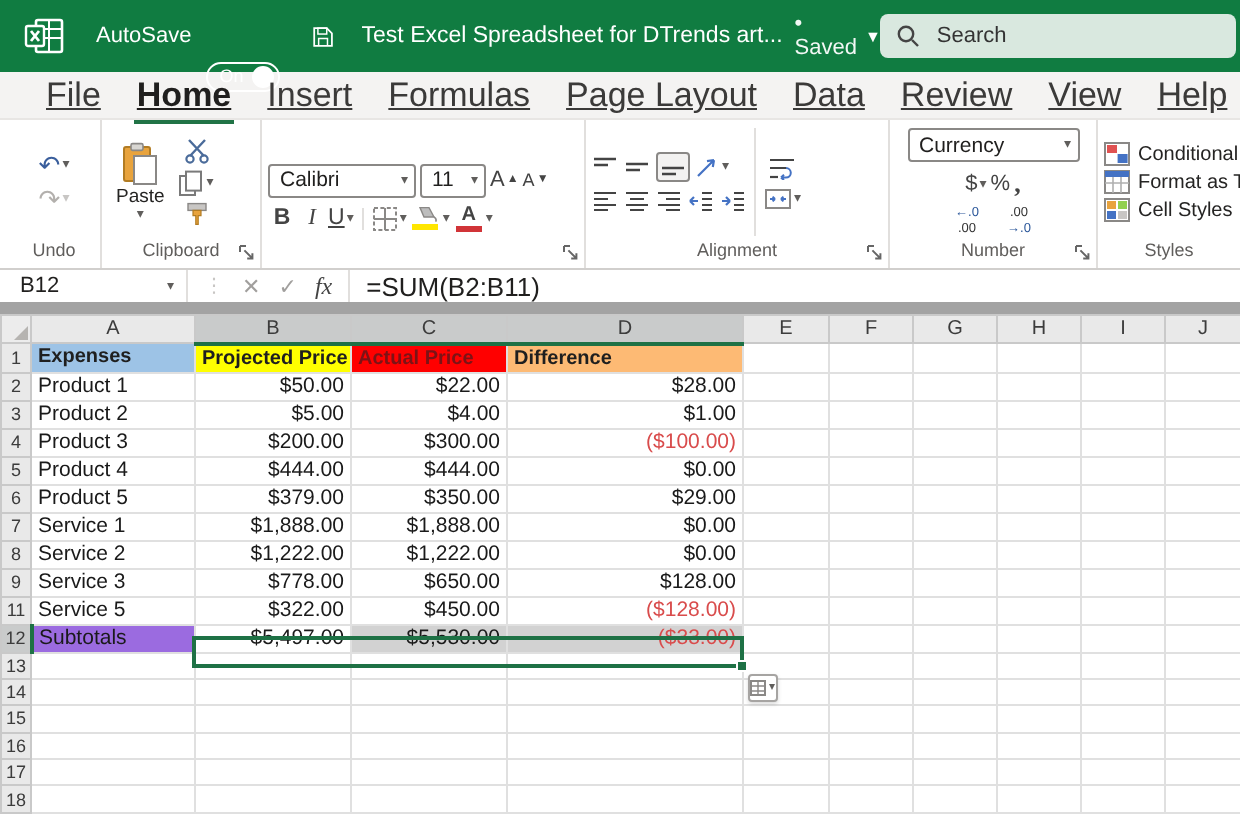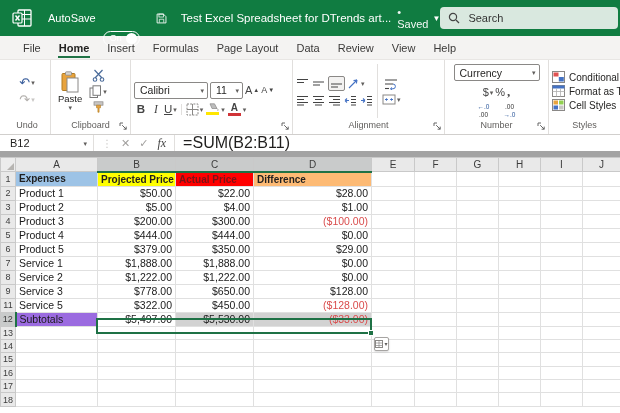--- a/index.html
+++ b/index.html
@@ -17,21 +17,21 @@
   .tb-title { font-size:11.5px; white-space:nowrap; }
   .tb-saved { font-size:11px; margin-left:6px; opacity:.95; }
   .tb-chev { font-size:8px; margin-left:4px; }
   .tb-search { margin-left:auto; background:#D9E8DF; color:#333; height:22px; border-radius:4px;
     display:flex; align-items:center; width:235px; padding:0 8px; margin-right:-8px; }
   .tb-search .mag { margin-right:8px; }
   .tb-search .s-txt { font-size:11px; color:#333; }
 
   
   .menubar { height:24px; background:#F4F3F2; display:flex; align-items:center; padding-left:14px; gap:0; border-bottom:1px solid #E8E6E4; }
-  .mtab { font-size:11px; color:#3B3A39; padding:4px 9px 3px; cursor:pointer; position:relative; white-space:nowrap; }
+  .mtab { font-size:17px; color:#3B3A39; padding:4px 9px 3px; cursor:pointer; position:relative; white-space:nowrap;text-decoration:underline; }
   .mtab.active { color:#201F1E; font-weight:700; }
   .mtab.active::after { content:""; position:absolute; left:8px; right:8px; bottom:-1px; height:2.5px; background:#217346; }
 
   
   .ribbon { height:75px; background:#fff; display:flex; padding-left:4px; border-bottom:1px solid #D1CFCD; overflow:hidden; }
   .rgroup { display:flex; flex-direction:column; border-right:1px solid #E1DFDD; position:relative; padding:3px 3px 0; }
   .rg-content { flex:1; display:flex; align-items:center; }
   .rg-label { height:15px; font-size:9px; color:#605E5C; text-align:center; line-height:12px; }
   .launcher { position:absolute; right:2px; bottom:3px; cursor:pointer; }
   .chev { font-size:7px; color:#605E5C; line-height:1; }
@@ -74,21 +74,21 @@
   .style-item { display:flex; align-items:center; gap:4px; font-size:10px; color:#252423; white-space:nowrap; cursor:pointer; }
 
   
   .fbar { height:22px; display:flex; align-items:center; background:#fff; border-bottom:6px solid #a3a3a3; }
   .namebox { width:94px; height:100%; display:flex; align-items:center; justify-content:space-between;
     padding:0 6px 0 10px; font-size:11px; color:#201F1E; border-right:1px solid #E1DFDD; cursor:pointer; }
   .fb-icons { display:flex; align-items:center; gap:9px; padding:0 8px; border-right:1px solid #E1DFDD; height:100%; }
   .fb-dots { color:#C8C6C4; font-size:10px; }
   .fb-x, .fb-ck { color:#A19F9D; font-size:11px; cursor:pointer; }
   .fb-fx { font-family:"Liberation Serif", serif; font-style:italic; font-size:12px; color:#444; cursor:pointer; }
-  .fb-formula { font-size:16px; color:#201F1E; padding-left:8px; }
+  .fb-formula { font-size:13px; color:#201F1E; padding-left:8px; }
 
   
   .grid { position:relative; height:255px; overflow:hidden; background:#fff; }
   table.sheet { border-collapse:collapse; table-layout:fixed; width:620px; }
   .sheet th, .sheet td { overflow:hidden; white-space:nowrap; }
   .sheet td.cell { border:1px solid #E0E0E0; height:13.4px; font-size:10.5px; color:#1A1A1A;
     padding:0 3px; line-height:13px; cursor:cell; }
   .sheet td.num { text-align:right; }
   .sheet td.neg { color:#D94C4C; }
   .sheet td.hdrcell { font-weight:700; font-size:10px;margin-top:12px; }

